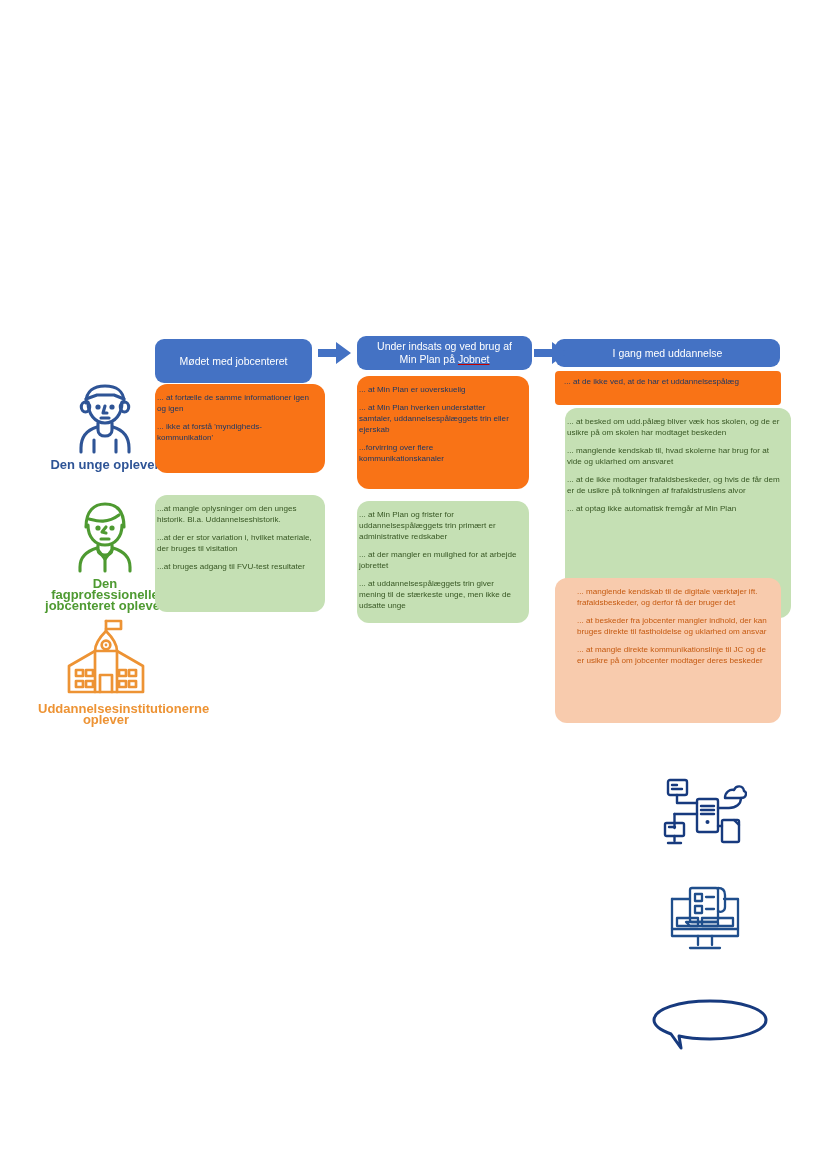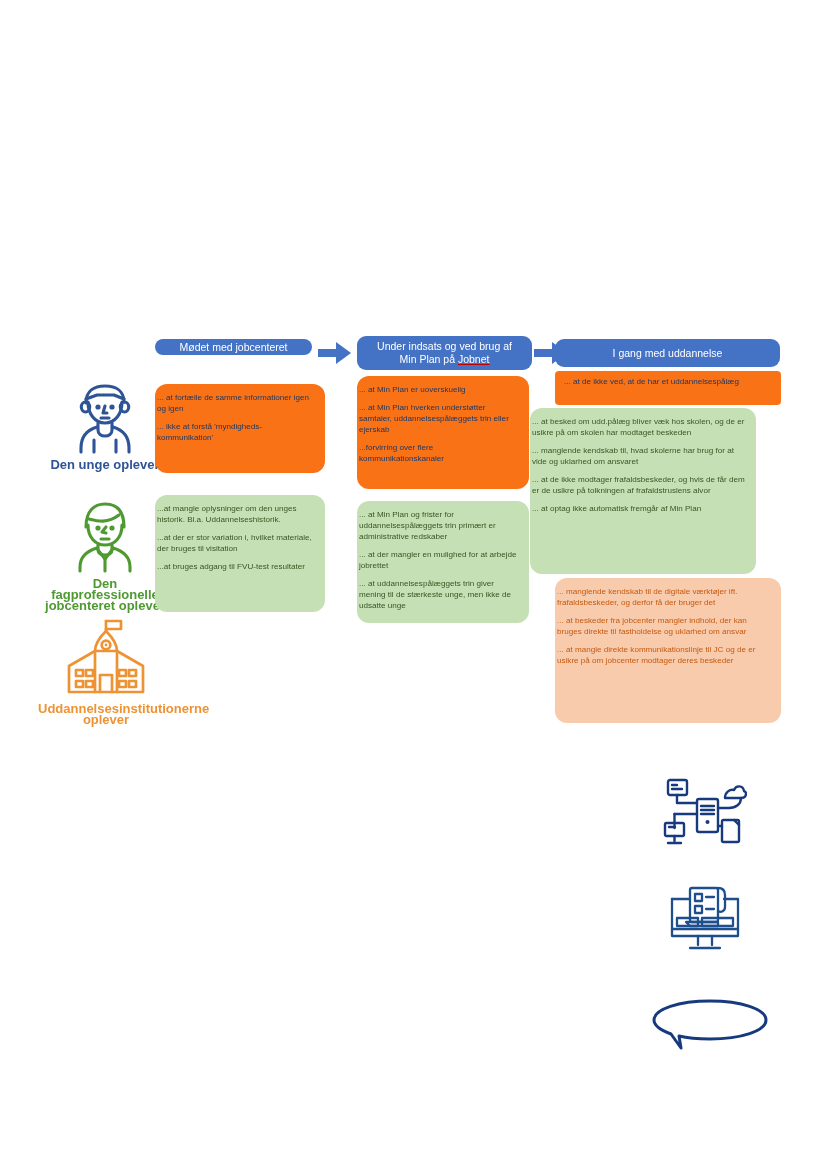--- a/index.html
+++ b/index.html
@@ -22,21 +22,21 @@
     border-radius: 9px;
     color: #ffffff;
     font-size: 10.5px;
     line-height: 13px;
     display: flex;
     align-items: center;
     justify-content: center;
     text-align: center;
     padding: 4px 8px;
   }
-  #hdr1 { left: 155px; top: 339px; width: 157px; height: 16px; }
+  #hdr1 { left: 155px; top: 339px; width: 157px; height: 44px; }
   #hdr2 { left: 357px; top: 336px; width: 175px; height: 34px; }
   #hdr3 { left: 555px; top: 339px; width: 225px; height: 28px; }
 
   .hdr-underline {
     text-decoration: underline;
     text-decoration-color: #C00000;
     text-decoration-thickness: 1px;
   }
 
   
@@ -58,32 +58,32 @@
     font-size: 8.1px;
     line-height: 11px;
   }
   .card p:last-child { margin-bottom: 0; }
 
   .card.blue  { background: #f97316; }
   .card.blue p  { color: #1F3864; }
   .card.green { background: #C5E0B4; }
   .card.green p { color: #375623; }
   .card.orange{ background: #F8CBAD; }
-  .card.orange p{ color: #C55A11; }
+  .card.orange p{ color: #C55A11; margin-left: 20px; }
 
   
   #c1-blue  { left: 155px; top: 384px; width: 170px; height: 89px; }
   #c1-green { left: 155px; top: 495px; width: 170px; height: 117px; }
   
   #c2-blue  { left: 357px; top: 376px; width: 172px; height: 113px; }
   #c2-green { left: 357px; top: 501px; width: 172px; height: 122px; border-radius: 12px; }
   
   #c3-blue  { left: 555px; top: 371px; width: 226px; height: 34px;
               border-radius: 4px; padding: 5px 9px; }
-  #c3-green { left: 530px; top: 408px; width: 226px; height: 166px; }
+  #c3-green { left: 565px; top: 408px; width: 226px; height: 210px; }
   #c3-orange{ left: 555px; top: 578px; width: 226px; height: 145px; }
 
   
   .persona {
     position: absolute;
     width: 124px;
     text-align: center;
   }
   .persona .glyph {
     display: block;

